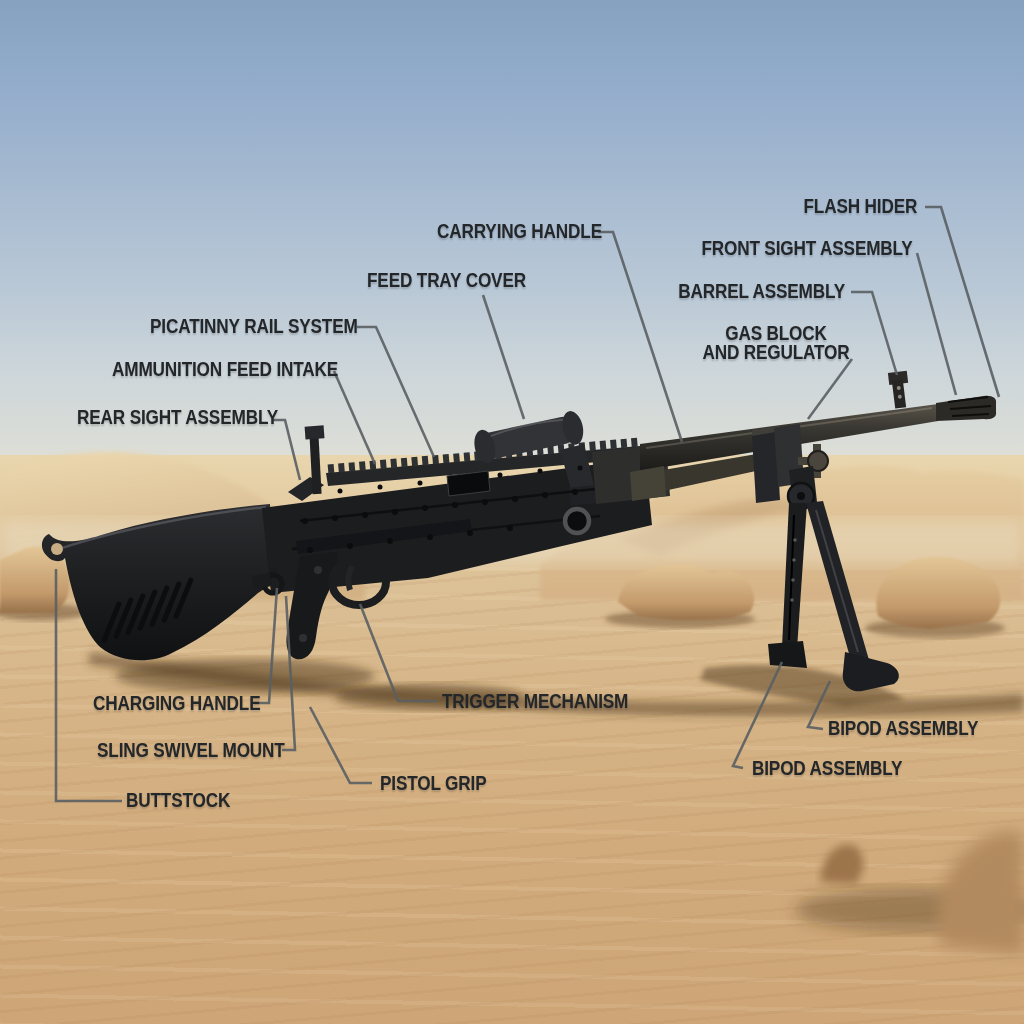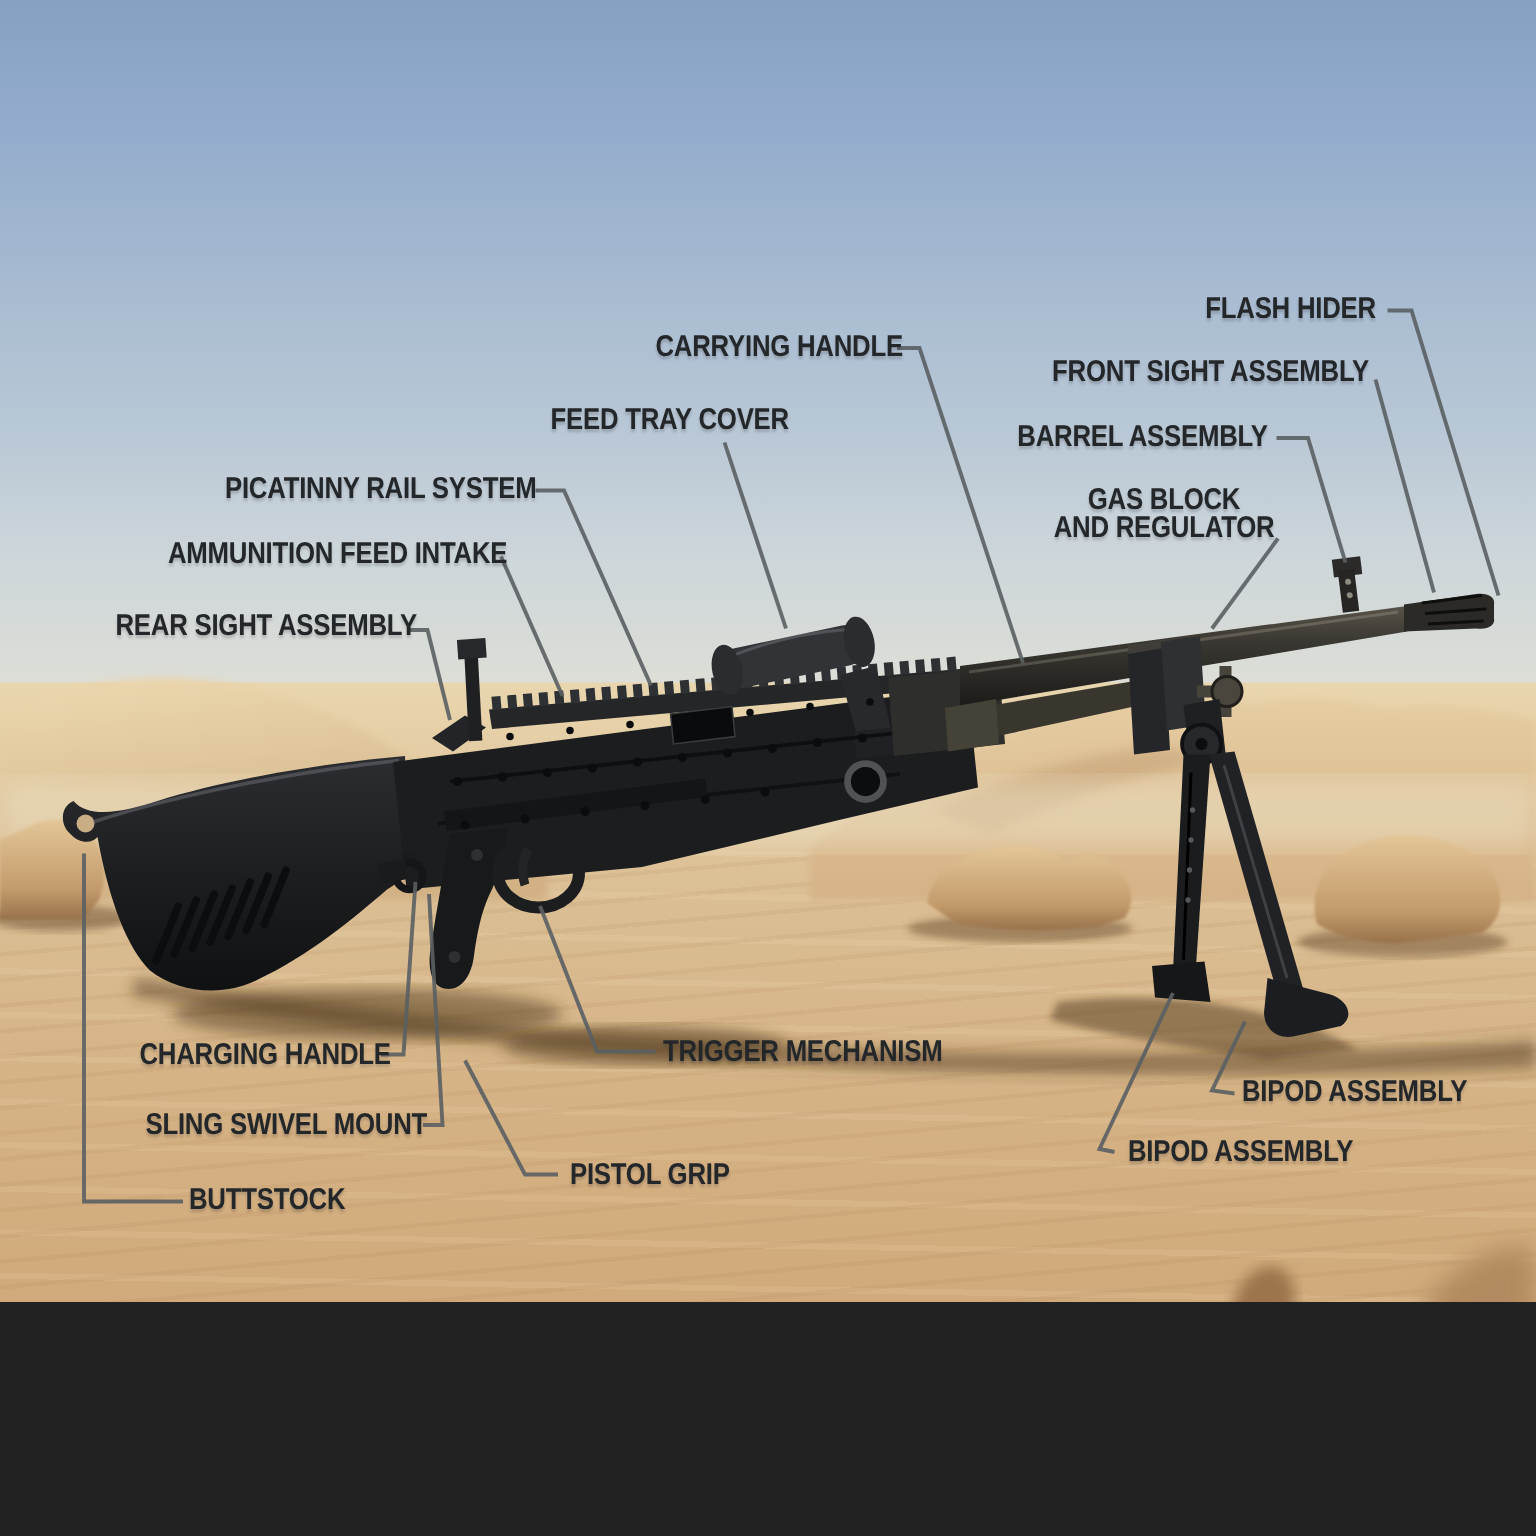--- a/index.html
+++ b/index.html
@@ -1,16 +1,16 @@
 <!DOCTYPE html>
 <html><head>
 <meta charset="utf-8">
 <style>
   html,body{margin:0;padding:0;background:#222;}
-  #stage{position:relative;width:1024px;height:868px;overflow:hidden;
+  #stage{position:relative;width:1024px;height:1024px;overflow:hidden;
          font-family:"Liberation Sans",sans-serif;}
   
   #sky{position:absolute;left:0;top:0;width:1024px;height:600px;
        background:linear-gradient(180deg,#86a2c0 0%,#93accc 14%,#a5b9d0 30%,
                   #b9c8d6 48%,#cdd6da 62%,#dfdfd6 78%,#e7e2d2 100%);}
   #ground{position:absolute;left:0;top:455px;width:1024px;height:569px;
        background:linear-gradient(180deg,#e9d6ae 0%,#e3cba2 10%,#dbbf95 24%,
                   #d6b588 42%,#d1ab7c 68%,#cda577 100%);}
   #ripples{position:absolute;left:-40px;top:560px;width:1200px;height:500px;
        background:

